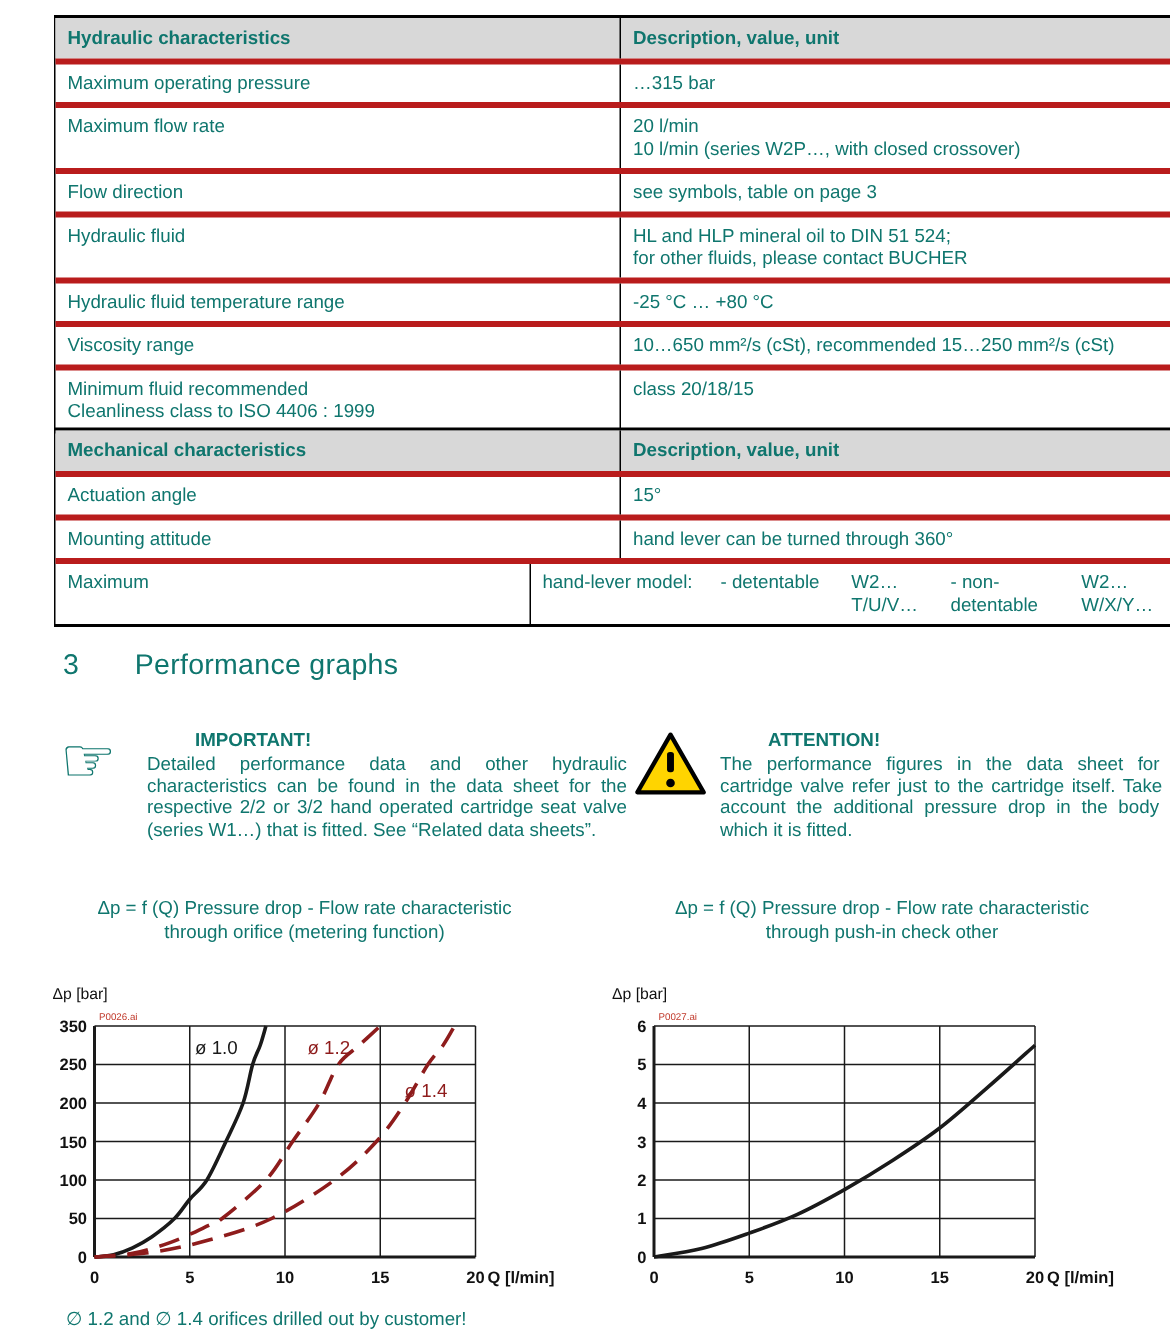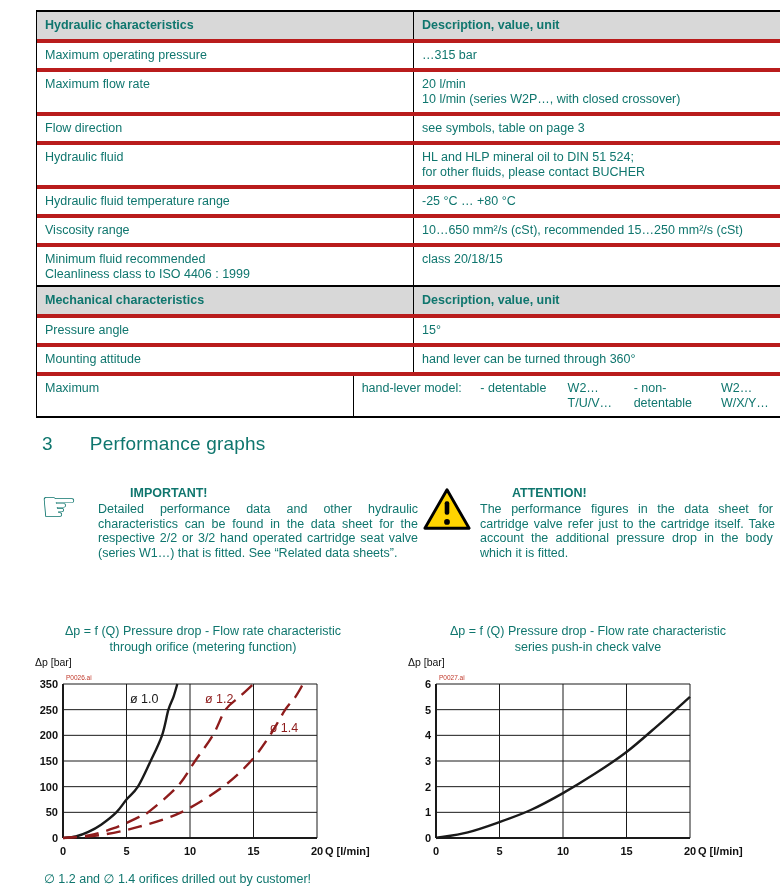--- a/index.html
+++ b/index.html
@@ -33,21 +33,21 @@
   .note{position:absolute;top:486px;display:flex;align-items:flex-start;}
   .note-left{left:12px;width:378px;}
   .note-right{left:394px;width:378px;}
   .iconbox{width:58px;flex:0 0 58px;}
   .hand{font-family:"DejaVu Sans",sans-serif;font-size:42px;line-height:38px;display:block;margin-top:2px;}
   .ntext{flex:1;}
   .nhead{font-weight:bold;font-size:12.5px;margin-bottom:2px;padding-left:32px;}
   .nbody{font-size:12.5px;line-height:14.6px;text-align:justify;}
 
   
-  .ctitle{position:absolute;top:623px;width:330px;text-align:center;
+  .ctitle{position:absolute;top:597px;width:330px;text-align:center;
           font-size:12.5px;line-height:16px;}
   #ct0{left:10px;} #ct1{left:395px;}
   svg.chart{position:absolute;top:652px;width:380px;height:218px;}
   #chart0{left:5px;} #chart1{left:378px;}
   .footnote{position:absolute;left:16px;top:871px;font-size:12.5px;}
 </style>
 </head>
 <body>
 
 <div id="page">
@@ -117,21 +117,21 @@
         </div>
       </div>
     </div>
   <div class="dtable" id="t1">
       <div class="trow thead">
         <div class="c1">Mechanical characteristics</div>
         <div class="c2">Description, value, unit</div>
       </div>
       <div class="trow">
         <div class="c1">
-          <span class="cell-line">Pressure angle</span>
+          <span class="cell-line">Actuation angle</span>
         </div>
         <div class="c2">
           <span class="cell-line">15°</span>
         </div>
       </div>
       <div class="trow">
         <div class="c1">
           <span class="cell-line">Mounting attitude</span>
         </div>
         <div class="c2">
@@ -187,21 +187,21 @@
       <div class="nbody">The performance figures in the data sheet for the cartridge valve refer just to the cartridge itself. Take into account the additional pressure drop in the body into which it is fitted.</div>
     </div>
   </div>
 
   <div class="ctitle" id="ct0">
     <div>Δp = f (Q) Pressure drop - Flow rate characteristic</div>
     <div>through orifice (metering function)</div>
   </div>
   <div class="ctitle" id="ct1">
     <div>Δp = f (Q) Pressure drop - Flow rate characteristic</div>
-    <div>series push-in check valve</div>
+    <div>through push-in check other</div>
   </div>
 
   <svg class="chart" id="chart0" viewBox="0 0 380 218">
       <line x1="30" y1="186" x2="284" y2="186" stroke="#1a1a1a" stroke-width="2"></line>
       <text x="25" y="190" font-size="11" fill="#111" text-anchor="end" font-family="&quot;Liberation Sans&quot;, sans-serif" font-weight="bold">0</text>
       <line x1="30" y1="160.33333333333334" x2="284" y2="160.33333333333334" stroke="#1a1a1a" stroke-width="1"></line>
       <text x="25" y="164.33333333333334" font-size="11" fill="#111" text-anchor="end" font-family="&quot;Liberation Sans&quot;, sans-serif" font-weight="bold">50</text>
       <line x1="30" y1="134.66666666666666" x2="284" y2="134.66666666666666" stroke="#1a1a1a" stroke-width="1"></line>
       <text x="25" y="138.66666666666666" font-size="11" fill="#111" text-anchor="end" font-family="&quot;Liberation Sans&quot;, sans-serif" font-weight="bold">100</text>
       <line x1="30" y1="109" x2="284" y2="109" stroke="#1a1a1a" stroke-width="1"></line>

